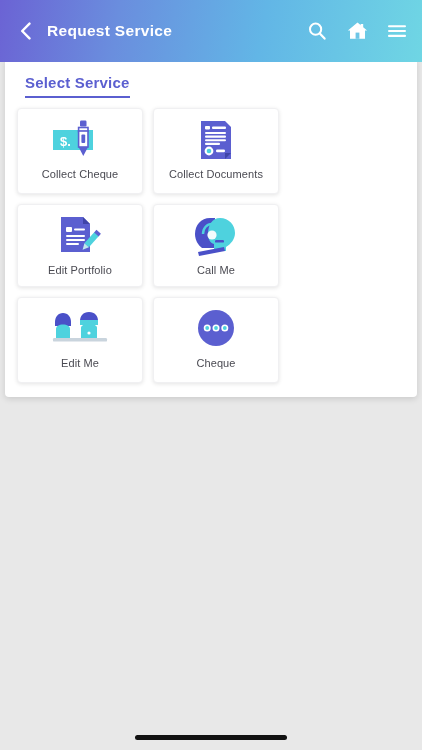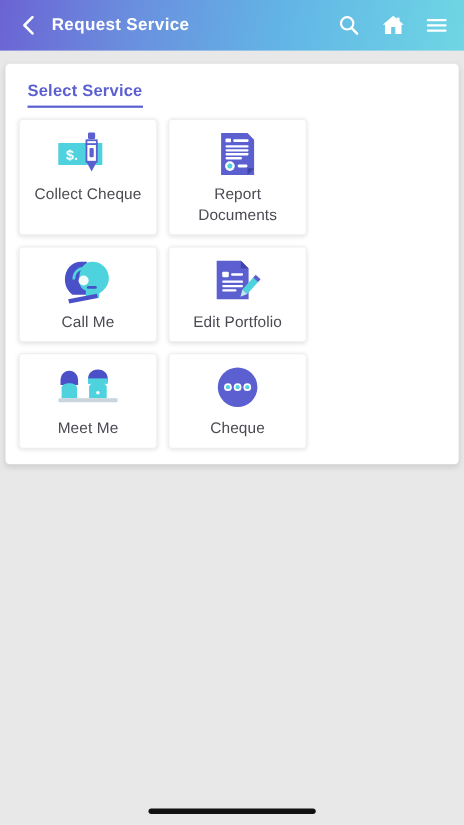--- a/index.html
+++ b/index.html
@@ -10,21 +10,21 @@
     width: 422px;
     height: 750px;
     background: #e8e8e8;
     font-family: "Liberation Sans", sans-serif;
     overflow: hidden;
     position: relative;
   }
 
   
   .appbar {
-    height: 46px;
+    height: 62px;
     width: 100%;
     background: linear-gradient(100deg, #6b63d4 0%, #6a8ede 28%, #62b6e6 62%, #6fd6e4 100%);
     display: flex;
     align-items: center;
     padding: 16px 14px;
     box-sizing: border-box;
     position: relative;
     z-index: 5;
   }
   .back-btn {
@@ -113,21 +113,21 @@
   }
   .card.tall { min-height: 86px; }
   .card-icon {
     height: 44px;
     display: flex;
     align-items: center;
     justify-content: center;
   }
   .card-label {
     margin-top: 5px;
-    font-size: 14px;
+    font-size: 11px;
     color: #4a4a52;
     text-align: center;
     line-height: 1.35;
     letter-spacing: 0.1px;
   }
 
   
   .home-indicator {
     position: absolute;
     bottom: 10px;
@@ -211,37 +211,23 @@
           <rect x="18" y="8.6" width="14" height="2.4" rx="1" fill="#ffffff"></rect>
           <rect x="11" y="14" width="21" height="2.1" rx="1" fill="#ffffff"></rect>
           <rect x="11" y="17.6" width="21" height="2.1" rx="1" fill="#ffffff"></rect>
           <rect x="11" y="21.2" width="21" height="2.1" rx="1" fill="#ffffff"></rect>
           <rect x="11" y="24.8" width="15" height="2.1" rx="1" fill="#ffffff"></rect>
           <circle cx="15" cy="33" r="4.4" fill="#ffffff"></circle>
           <circle cx="15" cy="33" r="2.3" fill="#4ed2de"></circle>
           <rect x="22" y="31.6" width="9" height="2.6" rx="1.2" fill="#ffffff"></rect>
         </svg>
       </div>
-      <div class="card-label">Report Documents</div>
-    </div>
-
-
-    <div class="card">
-      <div class="card-icon">
-        <svg width="52" height="44" viewBox="0 0 52 44">
-          <path d="M20 4 C11 4 5 11 5 20 C5 26 8 31 12 34 L25 34 L25 4 Z" fill="#4a50c8"></path>
-          <path d="M30 4 C39 4 45 11 45 19 C45 25 41 30 36 33 L36 37 L24 37 L24 30 C20 29 18 25 18 20 C18 11 22 4 30 4 Z" fill="#4ed2de"></path>
-          <path d="M13 20 C13 14 17 10 22 10" fill="none" stroke="#4ed2de" stroke-width="2.4"></path>
-          <circle cx="22" cy="21" r="4.6" fill="#f2fbfc"></circle>
-          <rect x="25" y="26" width="9" height="2.6" rx="1.2" fill="#4a50c8"></rect>
-          <path d="M8 38 L34 33 L35 37 L9 42 Z" fill="#4a50c8"></path>
-        </svg>
-      </div>
-      <div class="card-label">Call Me</div>
-    </div>
+      <div class="card-label">Collect Documents</div>
+    </div>
+
 
     <div class="card">
       <div class="card-icon">
         <svg width="50" height="44" viewBox="0 0 50 44">
           <path d="M6 3 H28 L35 10 V38 H6 Z" fill="#5b5fd0"></path>
           <path d="M28 3 L35 10 H28 Z" fill="#3f44a8"></path>
           <rect x="11" y="13" width="6" height="5" rx="1" fill="#ffffff"></rect>
           <rect x="19" y="14.5" width="11" height="2.1" rx="1" fill="#ffffff"></rect>
           <rect x="11" y="21" width="19" height="2.1" rx="1" fill="#ffffff"></rect>
           <rect x="11" y="25" width="19" height="2.1" rx="1" fill="#ffffff"></rect>
@@ -251,31 +237,45 @@
             <rect x="31.4" y="14" width="6" height="3.4" fill="#5b5fd0"></rect>
             <path d="M31.4 32 L37.4 32 L34.4 38 Z" fill="#bfe9ef"></path>
           </g>
         </svg>
       </div>
       <div class="card-label">Edit Portfolio</div>
     </div>
 
     <div class="card">
       <div class="card-icon">
+        <svg width="52" height="44" viewBox="0 0 52 44">
+          <path d="M20 4 C11 4 5 11 5 20 C5 26 8 31 12 34 L25 34 L25 4 Z" fill="#4a50c8"></path>
+          <path d="M30 4 C39 4 45 11 45 19 C45 25 41 30 36 33 L36 37 L24 37 L24 30 C20 29 18 25 18 20 C18 11 22 4 30 4 Z" fill="#4ed2de"></path>
+          <path d="M13 20 C13 14 17 10 22 10" fill="none" stroke="#4ed2de" stroke-width="2.4"></path>
+          <circle cx="22" cy="21" r="4.6" fill="#f2fbfc"></circle>
+          <rect x="25" y="26" width="9" height="2.6" rx="1.2" fill="#4a50c8"></rect>
+          <path d="M8 38 L34 33 L35 37 L9 42 Z" fill="#4a50c8"></path>
+        </svg>
+      </div>
+      <div class="card-label">Call Me</div>
+    </div>
+
+    <div class="card">
+      <div class="card-icon">
         <svg width="58" height="44" viewBox="0 0 58 44">
           <path d="M12 6 C17 6 20 10 20 15 L20 19 L4 19 L4 15 C4 10 7 6 12 6 Z" fill="#4a50c8"></path>
           <path d="M5 22 C5 19 8 17.5 12 17.5 C16 17.5 19 19 19 22 L19 31 L5 31 Z" fill="#4ed2de"></path>
           <path d="M38 5 C44 5 47 9 47 14 L47 16 L29 16 L29 14 C29 9 32 5 38 5 Z" fill="#4a50c8"></path>
           <rect x="29" y="13" width="18" height="5" fill="#4ed2de"></rect>
           <path d="M30 21 C30 18.5 33 17 38 17 C43 17 46 18.5 46 21 L46 31 L30 31 Z" fill="#4ed2de"></path>
           <circle cx="38" cy="26" r="1.6" fill="#ffffff"></circle>
           <rect x="2" y="31" width="54" height="3.6" rx="1.2" fill="#c9d4dd"></rect>
         </svg>
       </div>
-      <div class="card-label">Meet Me</div>
+      <div class="card-label">Edit Me</div>
     </div>
 
 
     <div class="card tall">
       <div class="card-icon">
         <svg width="44" height="44" viewBox="0 0 44 44">
           <circle cx="22" cy="21" r="18" fill="#5b5fd0"></circle>
           <circle cx="13.2" cy="21" r="3.5" fill="#ffffff"></circle>
           <circle cx="22" cy="21" r="3.5" fill="#ffffff"></circle>
           <circle cx="30.8" cy="21" r="3.5" fill="#ffffff"></circle>

